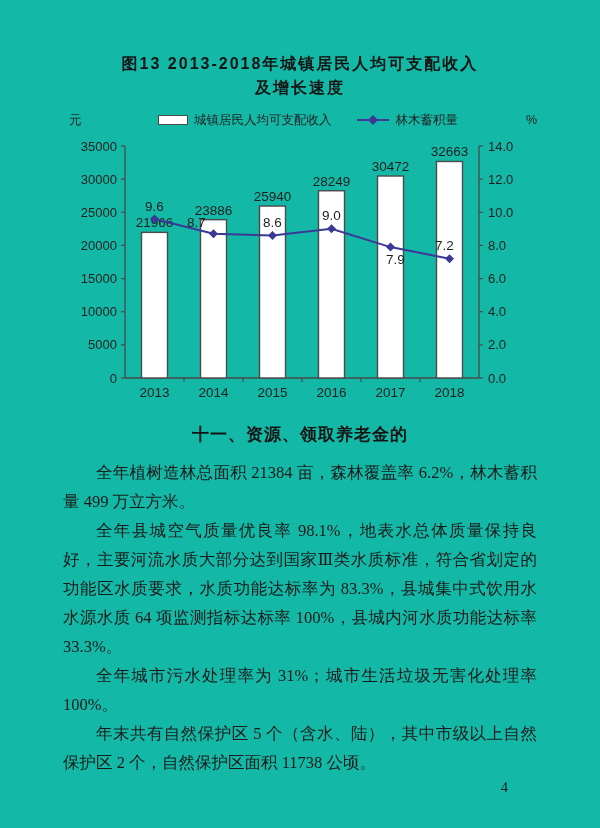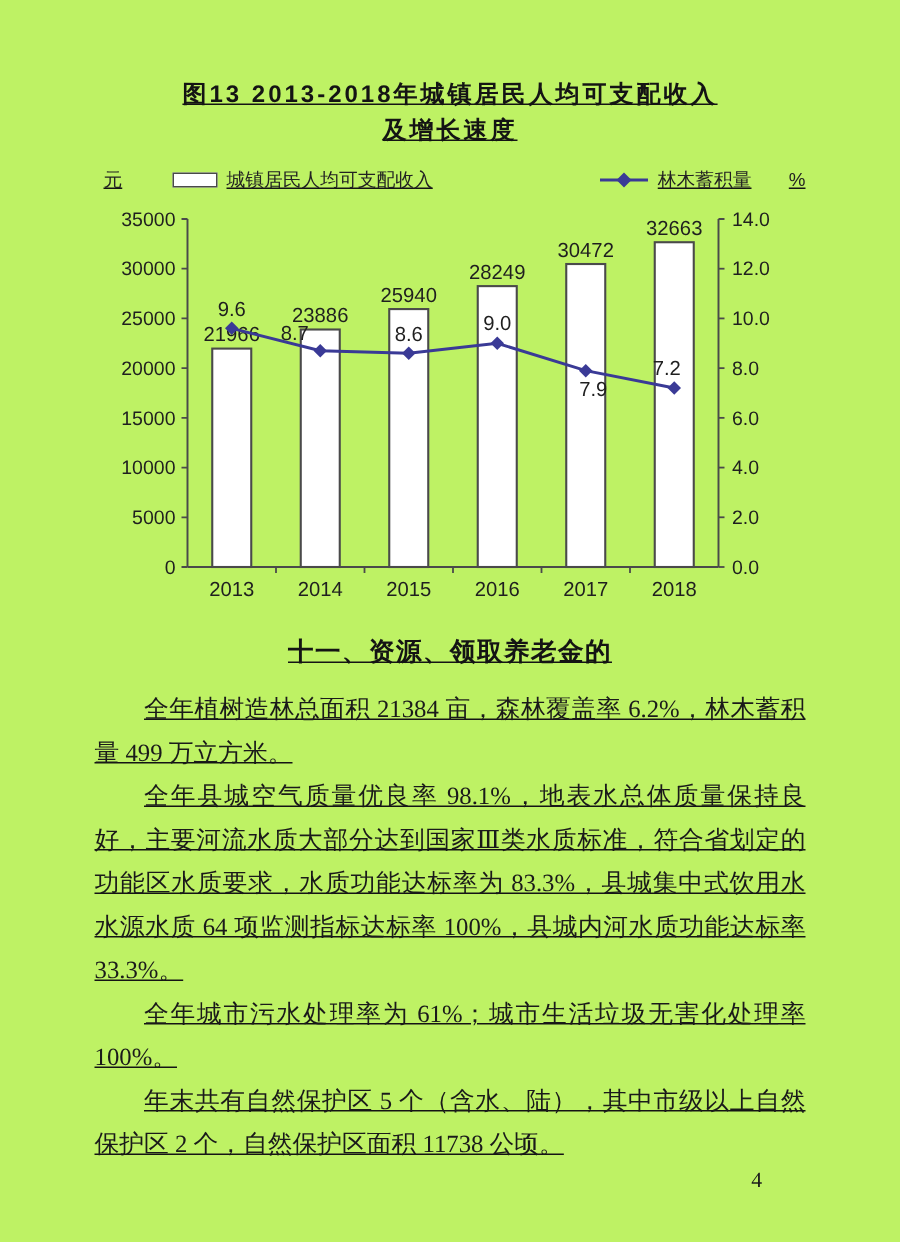--- a/index.html
+++ b/index.html
@@ -1,35 +1,35 @@
 <!DOCTYPE html>
 <html><head>
 <meta charset="utf-8">
 <style>
   html,body{margin:0;padding:0;background:#e8e8e8;}
   .page{
-    width:600px;height:828px;position:relative;background:#bef264;
+    width:600px;height:828px;position:relative;background:#14b8a6;
     margin:0 auto;overflow:hidden;
-    font-family:"Liberation Serif","DejaVu Serif",serif;color:#141414;text-decoration:underline;
+    font-family:"Liberation Serif","DejaVu Serif",serif;color:#141414;
   }
   .content{padding:52px 63px 0 63px;}
 
   
   .figure{margin:0 auto;width:474px;}
   .fig-title{
     text-align:center;font-family:"Liberation Sans","DejaVu Sans",sans-serif;
     font-weight:bold;font-size:16px;line-height:24px;letter-spacing:2px;color:#141414;
   }
   .legend-row{
     display:flex;align-items:center;margin:12px 0 0 0;height:16px;
     font-family:"Liberation Sans","DejaVu Sans",sans-serif;font-size:12.5px;color:#222;
   }
   .unit-left{width:46px;text-align:left;padding-left:6px;}
   .unit-right{width:36px;text-align:right;}
-  .legend-center{flex:1;display:flex;justify-content:space-between;align-items:center;gap:24px;}
+  .legend-center{flex:1;display:flex;justify-content:center;align-items:center;gap:24px;}
   .legend-item{display:flex;align-items:center;gap:6px;}
   .bar-swatch{width:30px;height:10px;background:#ffffff;border:1.5px solid #4a4a4a;box-sizing:border-box;}
   .chart-svg{display:block;margin-top:4px;}
 
   
   .body-text{margin-top:10px;font-size:16.5px;line-height:29px;text-align:justify;color:#1a1a1a;}
   .body-text p{margin:0;text-indent:2em;}
   .body-text p.no-indent{text-indent:0;}
   .section-heading{
     text-align:center;font-family:"Liberation Sans","DejaVu Sans",sans-serif;
@@ -143,20 +143,20 @@
           <text x="332.5" y="132.0857142857143" text-anchor="middle" fill="#1f1f1f" font-family="&quot;Liberation Sans&quot;,&quot;DejaVu Sans&quot;,sans-serif" font-size="13.5" font-weight="normal">7.9</text>
           <path d="M386.5 122.18571428571427 L391 126.68571428571427 L386.5 131.18571428571425 L382 126.68571428571427 Z" fill="#3a3a96"></path>
           <text x="381.5" y="117.68571428571427" text-anchor="middle" fill="#1f1f1f" font-family="&quot;Liberation Sans&quot;,&quot;DejaVu Sans&quot;,sans-serif" font-size="13.5" font-weight="normal">7.2</text>
         </svg>
     </div>
 
     <div class="body-text">
       <h2 class="section-heading">十一、资源、领取养老金的</h2>
       <p>全年植树造林总面积 21384 亩，森林覆盖率 6.2%，林木蓄积量 499 万立方米。</p>
       <p>全年县城空气质量优良率 98.1%，地表水总体质量保持良好，主要河流水质大部分达到国家Ⅲ类水质标准，符合省划定的功能区水质要求，水质功能达标率为 83.3%，县城集中式饮用水水源水质 64 项监测指标达标率 100%，县城内河水质功能达标率 33.3%。</p>
-      <p>全年城市污水处理率为 61%；城市生活垃圾无害化处理率 100%。</p>
+      <p>全年城市污水处理率为 31%；城市生活垃圾无害化处理率 100%。</p>
       <p>年末共有自然保护区 5 个（含水、陆），其中市级以上自然保护区 2 个，自然保护区面积 11738 公顷。</p>
 
     </div>
   </div>
 
   <div class="page-number">4</div>
 </div>
 
 </body></html>

